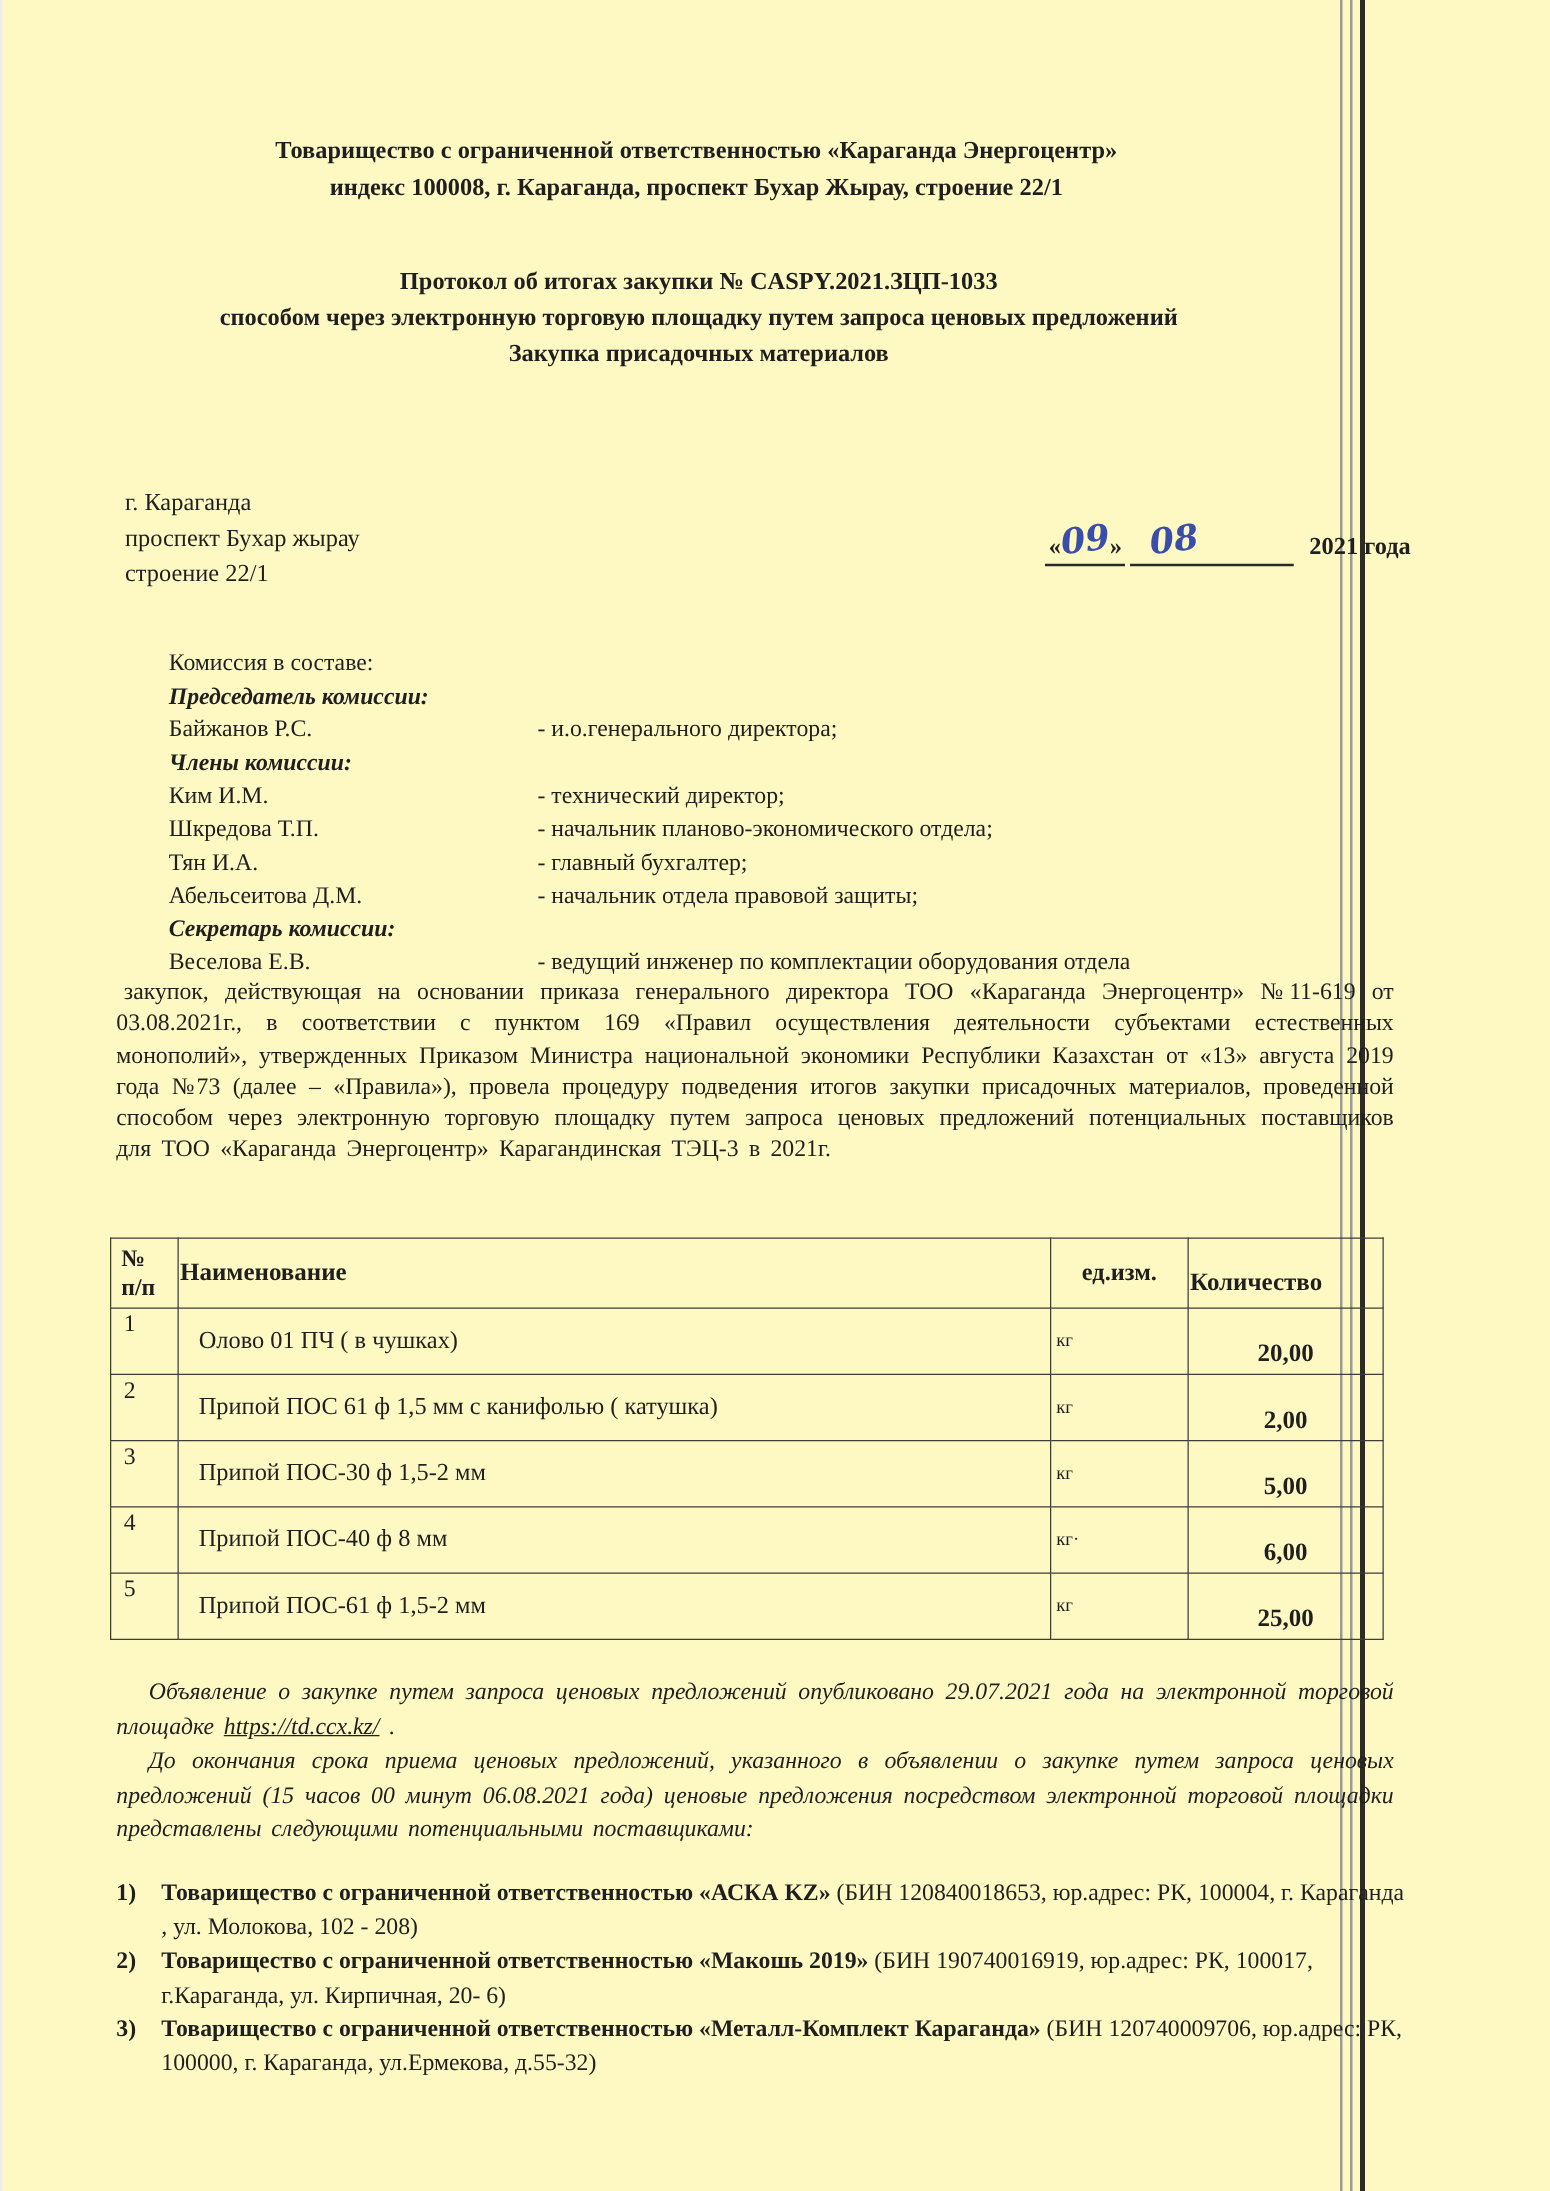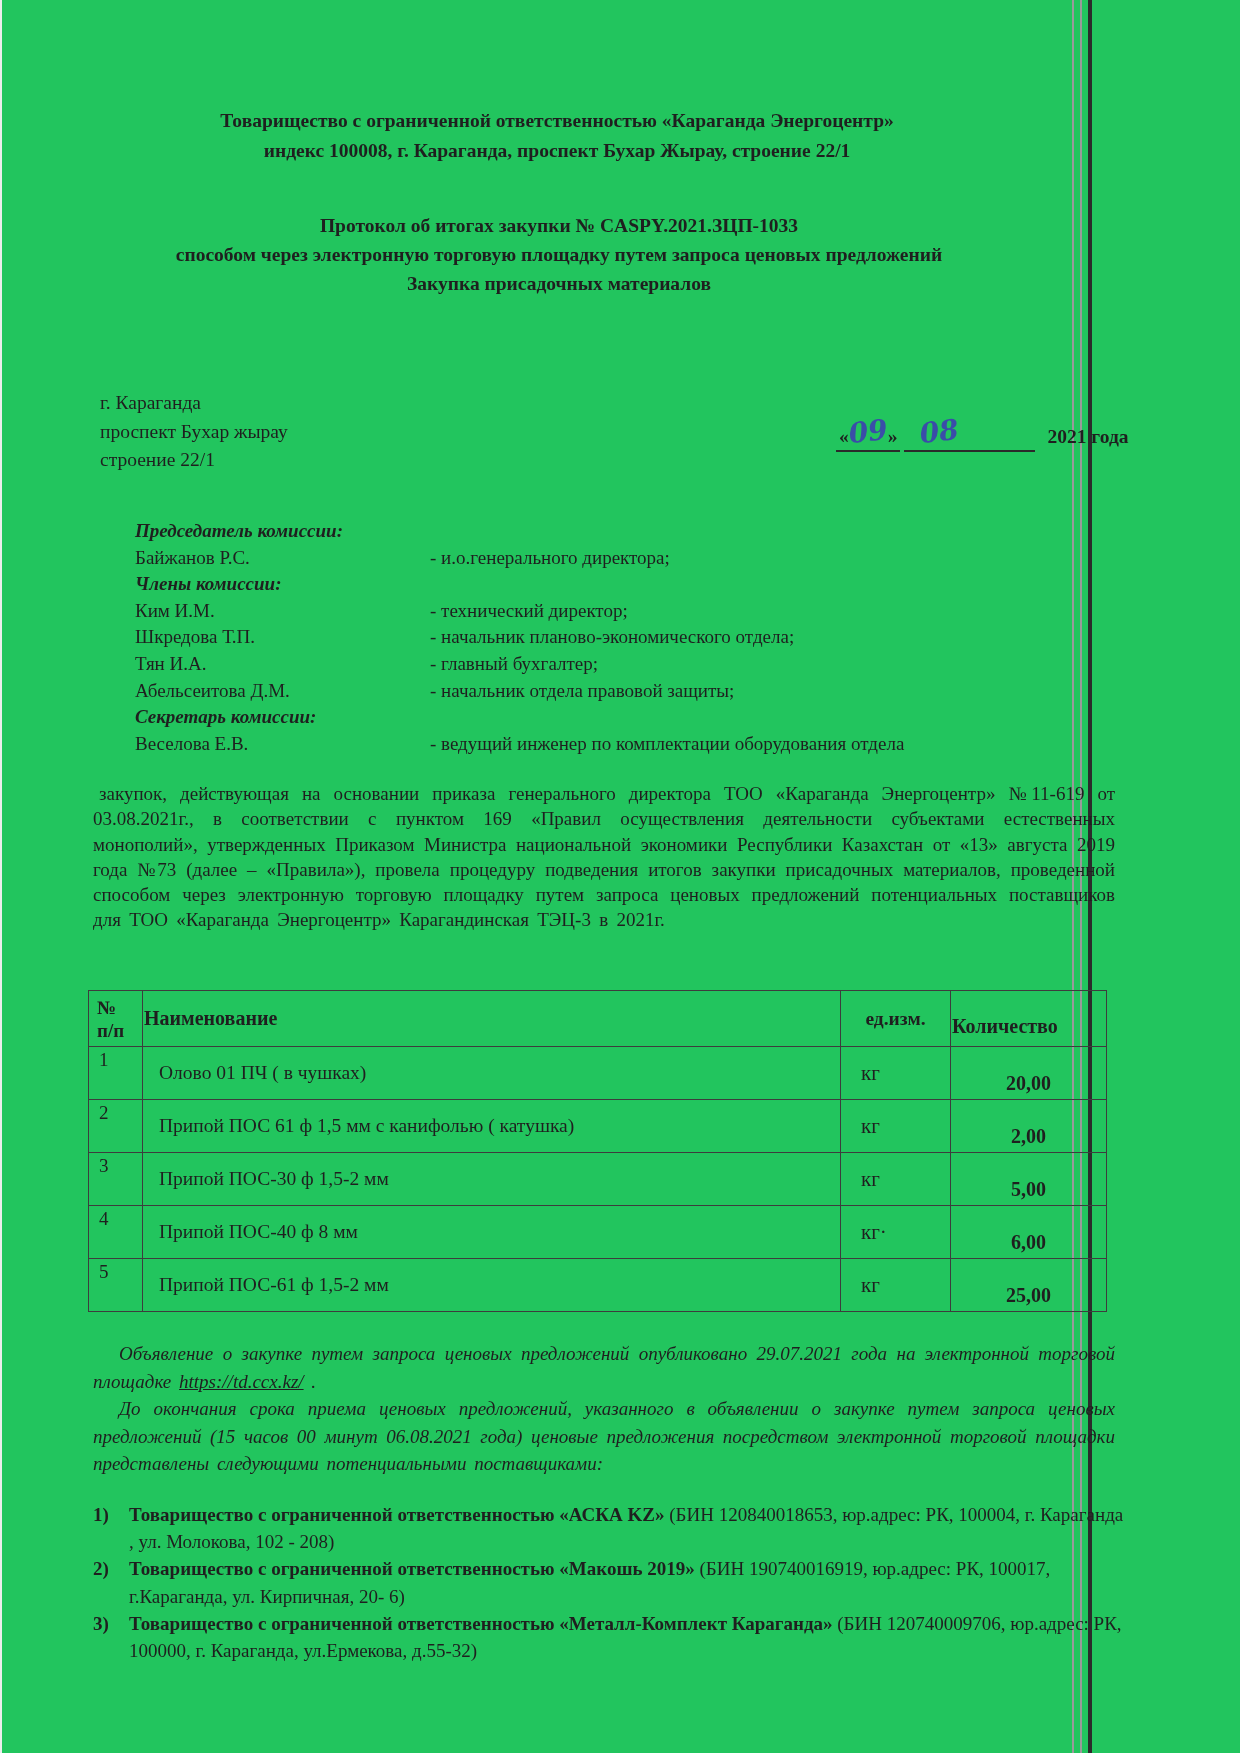--- a/index.html
+++ b/index.html
@@ -1,17 +1,17 @@
 <!DOCTYPE html>
 <html><head>
 <meta charset="utf-8">
 <style>
   html,body { margin:0; padding:0; background:#ffffff; }
   .page {
-    position:relative; width:1240px; height:1753px; background:#22c55e;
+    position:relative; width:1240px; height:1753px; background:#fef9c3;
     font-family:"Liberation Serif","DejaVu Serif",serif; color:#1f1f1f; overflow:hidden;
   }
   
   .vline { position:absolute; top:0; height:1753px; }
   .v1 { left:1072px; width:2px; background:#9a9a9a; }
   .v2 { left:1080px; width:2px; background:#9a9a9a; }
   .v3 { left:1088px; width:4px; background:#2b2b2b; }
   .left-streak { position:absolute; left:0; top:0; width:2px; height:1753px; background:#ededed; }
 
   .org-header {
@@ -51,21 +51,21 @@
   .goods th, .goods td { border:1.6px solid #3d3d3d; overflow:hidden; }
   .goods thead tr { height:56px; }
   .goods tbody tr { height:53px; }
   .goods th { font-weight:bold; }
   .h-num  { vertical-align:middle; text-align:left; padding-left:8px; font-size:19px; line-height:23px; }
   .h-name { text-align:left; font-size:20px; vertical-align:middle; }
   .h-unit { text-align:center; font-size:19.5px; vertical-align:middle; }
   .h-qty  { text-align:left; vertical-align:bottom; padding-bottom:8px; font-size:20px; }
   .t-num  { vertical-align:top; padding:2px 0 0 10px; font-size:19px; }
   .t-name { vertical-align:middle; padding-left:16px; font-size:19.5px; }
-  .t-unit { vertical-align:middle; padding-left:20px; font-size:21px; }
+  .t-unit { vertical-align:middle; padding-left:4px; font-size:15px; }
   .t-qty  { vertical-align:bottom; text-align:center; padding-bottom:4px; font-size:20px;font-weight:bold; }
 
   .announce {
     position:absolute; left:93px; width:1022px; margin:0;
     text-align:justify; font-size:19px; line-height:27.5px; text-indent:26px; word-spacing:3px;font-style:italic;
   }
   .announce-1 { top:1340px; }
   .announce-2 { top:1395px; }
   .link { color:inherit; text-decoration:underline; cursor:pointer; }
 
@@ -99,20 +99,21 @@
     <div>г. Караганда</div>
     <div>проспект Бухар жырау</div>
     <div>строение 22/1</div>
   </div>
 
   <div class="date-line">
     <span class="dseg"><span class="pq">«</span><span class="hw">09</span><span class="pq">»</span></span><span class="dseg seg2"><span class="hw">08</span></span><span class="year">2021 года</span>
   </div>
 
   <div class="commission">
+    <div class="c-line">Комиссия в составе:</div>
     <div class="c-line label">Председатель комиссии:</div>
     <div class="c-line">
       <span class="c-name">Байжанов Р.С.</span>
       <span class="c-role">- и.о.генерального директора;</span>
     </div>
     <div class="c-line label">Члены комиссии:</div>
     <div class="c-line">
       <span class="c-name">Ким И.М.</span>
       <span class="c-role">- технический директор;</span>
     </div>

